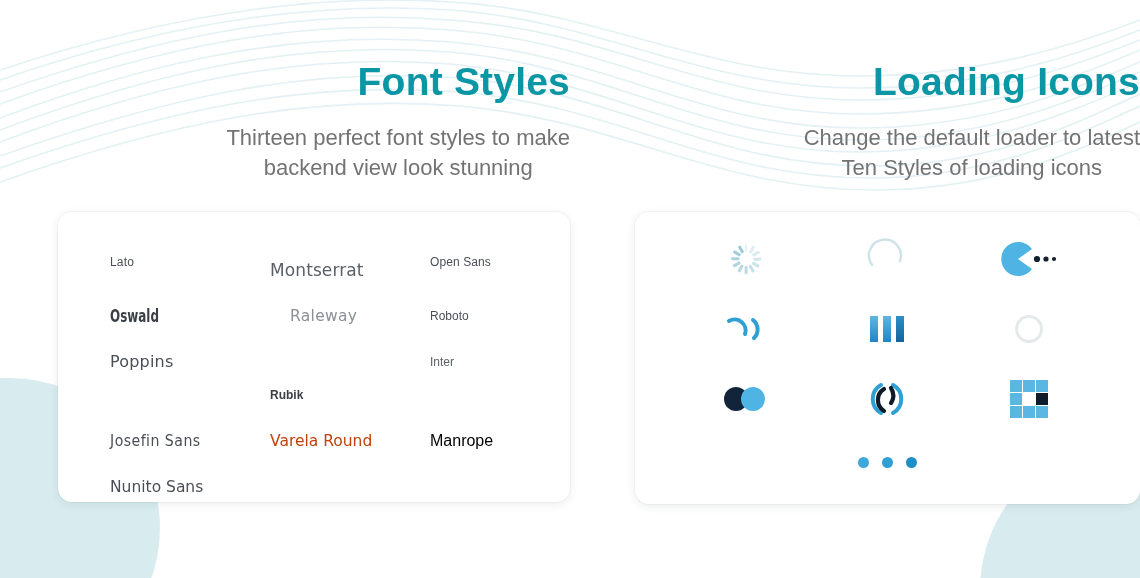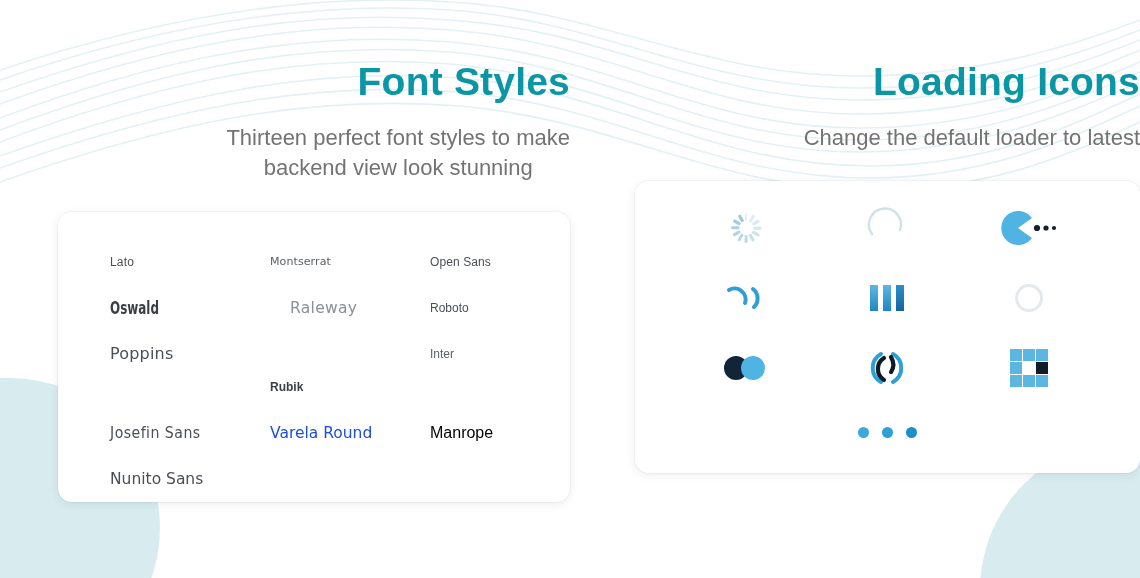--- a/index.html
+++ b/index.html
@@ -102,30 +102,30 @@
     row-gap: 22px;
     column-gap: 0;
   }
   .font-item {
     font-size: 12px;
     color: #4a4f55;
     white-space: nowrap;
     line-height: 24px;
   }
   .f-lato       { font-family: "Liberation Sans", sans-serif; letter-spacing: .2px; }
-  .f-montserrat { font-family: "DejaVu Sans", sans-serif; font-size: 11px; letter-spacing: .1px; color: #5a6066;}
+  .f-montserrat { font-family: "DejaVu Sans", sans-serif; font-size: 17px; letter-spacing: .1px; color: #5a6066; margin-top: 8px;}
   .f-opensans   { font-family: "Liberation Sans", sans-serif; letter-spacing: .1px; }
   .f-oswald     { font-family: "DejaVu Sans Condensed","Liberation Sans", sans-serif; font-weight: bold; font-stretch: condensed; transform: scaleX(.78); transform-origin: left center; font-size: 17px; color: #3a3f45;}
   .f-raleway    { font-family: "DejaVu Sans", sans-serif; color: #8a9096; letter-spacing: .3px; font-size: 15.5px; margin-left: 20px;}
   .f-roboto     { font-family: "Liberation Sans", sans-serif; }
   .f-poppins    { font-family: "DejaVu Sans", sans-serif; font-size: 16px; letter-spacing: .2px; color: #4a4f55;}
   .f-rubik      { font-family: Liberation Sans, sans-serif; font-weight: bold; color: #3a3f45; margin-top: 33px;}
   .f-inter      { font-family: "Liberation Sans", sans-serif; color: #5a6066;}
   .f-josefin    { font-family: "DejaVu Sans", sans-serif; font-size: 15px; letter-spacing: .5px; color: #4a4f55; transform: scaleX(.94); transform-origin:left center;}
-  .f-varela     { font-family: "DejaVu Sans", sans-serif; font-size: 15.5px; color: #1d4ed8;}
+  .f-varela     { font-family: "DejaVu Sans", sans-serif; font-size: 15.5px; color: #c2410c;}
   .f-manrope    { font-family: "Liberation Sans", sans-serif; color: #000000; font-size: 16px;}
   .f-nunito     { font-family: "DejaVu Sans", sans-serif; font-size: 15.5px; color: #4a4f55;}
 
   
   #loaders-card {
     width: 505px;
     height: 292px;
     padding: 0;
     display: flex;
     flex-direction: column;
@@ -250,20 +250,21 @@
 
         <span class="font-item f-nunito">Nunito Sans</span>
       </div>
     </div>
   </section>
 
   <section class="panel">
     <h1 class="panel-title">Loading Icons</h1>
     <p class="panel-sub">
       <span>Change the default loader to latest</span>
+      <span class="l2">Ten Styles of loading icons</span>
     </p>
 
     <div class="card" id="loaders-card">
       <div class="loader-grid">
 
         <div class="loader-cell">
           <div class="ld-spinner" id="spinner-ticks">
               <i style="transform: rotate(0deg); opacity: 0.25;"></i>
               <i style="transform: rotate(30deg); opacity: 0.32;"></i>
               <i style="transform: rotate(60deg); opacity: 0.39;"></i>

